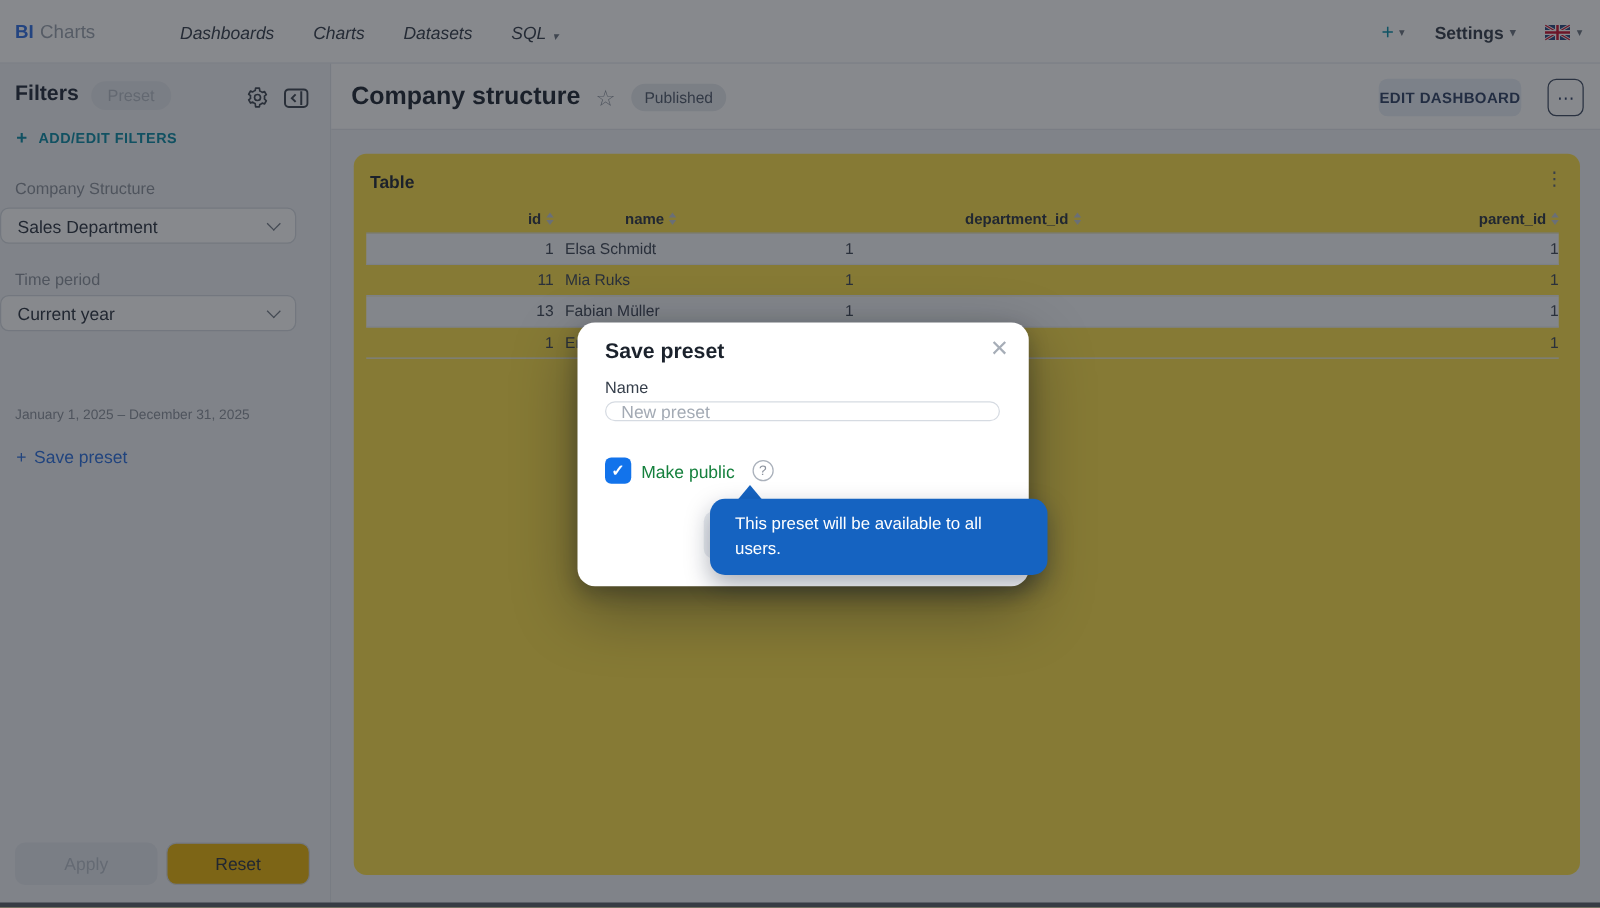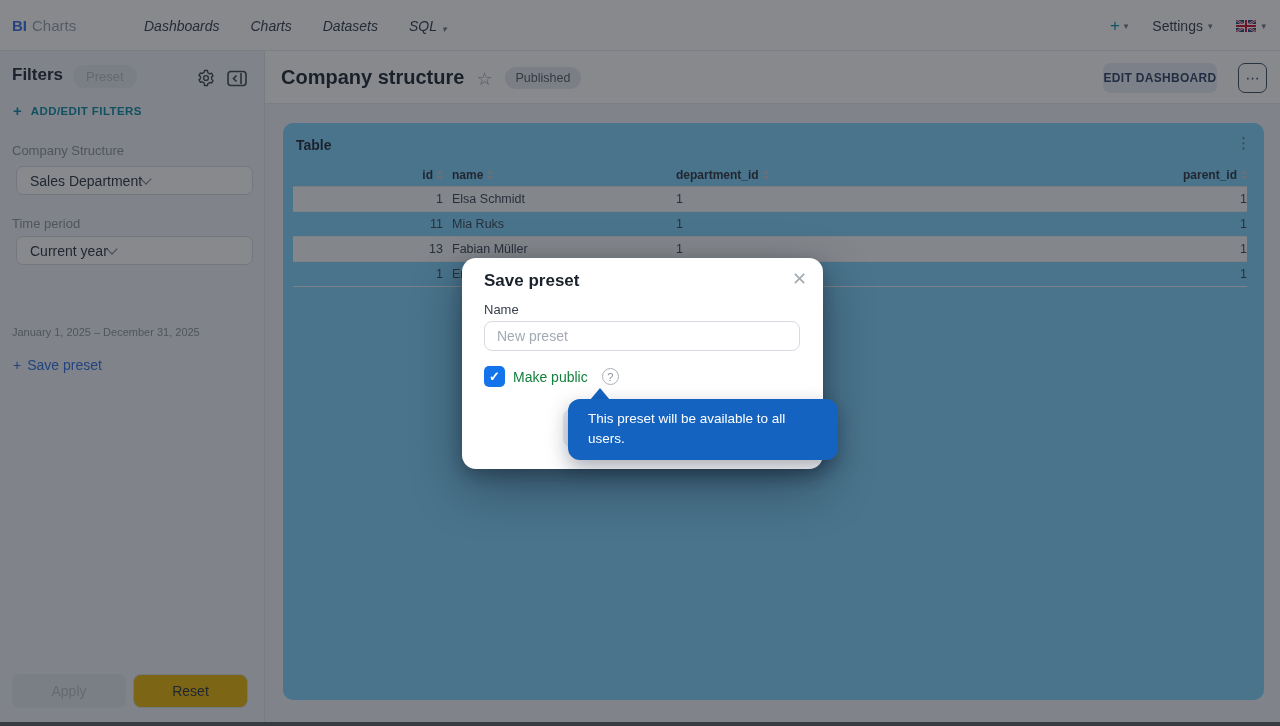--- a/index.html
+++ b/index.html
@@ -12,39 +12,39 @@
   .brand { position:absolute; left:12px; top:0; height:51px; display:flex; align-items:center; gap:5px;
            font-size:15px; cursor:pointer; }
   .brand .bi { color:#2f6fe4; font-weight:700; }
   .brand .builder { color:#9aa2ad; font-weight:500; }
   .nav-items { position:absolute; left:144px; top:0; height:51px; display:flex; align-items:center; gap:31px; }
   .nav-item { font-size:14px; color:#333c49; cursor:pointer; display:flex; align-items:flex-end; gap:5px;font-style:italic; }
   .caret { font-size:9px; color:#6b7480; }
   .nav-right { position:absolute; right:14px; top:0; height:51px; display:flex; align-items:center; gap:24px; }
   .plus-menu { display:flex; align-items:center; gap:4px; cursor:pointer; }
   .plus-glyph { color:#0a91ab; font-size:17px; font-weight:500; }
-  .settings-menu { display:flex; align-items:center; gap:5px; font-size:14px; color:#333c49; cursor:pointer; }
+  .settings-menu { display:flex; align-items:center; gap:5px; font-size:14px; color:#333c49; cursor:pointer;font-weight:bold; }
   .lang-menu { display:flex; align-items:center; gap:5px; cursor:pointer; }
   .flag { width:20px; height:14px; border-radius:2px; overflow:hidden; display:block; }
 
   
   .sidebar { position:absolute; left:0; top:51px; width:265px; height:671px; background:#f1f3f6;
              border-right:1px solid #e0e4ea; }
   .sb-header { position:absolute; left:12px; top:14px; height:28px; display:flex; align-items:flex-start; gap:10px; }
   .sb-title { font-size:17px; font-weight:700; color:#20293a; }
   .preset-badge { background:#e4e8ee; color:#b4bbc5; font-size:13px; padding:4px 13px; border-radius:14px; }
   .sb-icons { position:absolute; top:18px; right:17px; display:flex; gap:12px; align-items:center; }
   .icon-btn { cursor:pointer; display:flex; align-items:center; }
   .addedit { position:absolute; left:13px; top:51px; display:flex; align-items:center; gap:9px;
              color:#0a8aa5; font-size:11.5px; font-weight:700; letter-spacing:.4px; cursor:pointer; }
   .addedit .plus { font-size:15px; font-weight:600; letter-spacing:0; }
   .f-label { position:absolute; left:12px; font-size:13px; color:#8a919c; }
-  .select { position:absolute; left:16px; width:237px; height:29px; background:#fff;
+  .select { position:absolute; left:0; width:237px; height:29px; background:#fff;
             border:1px solid #d5dae1; border-radius:7px; display:flex; align-items:center;
-            justify-content:flex-start; padding:0 13px; cursor:pointer; }
+            justify-content:space-between; padding:0 13px; cursor:pointer; }
   .select .val { font-size:14px; color:#2b3340; }
   .chev { width:8px; height:8px; border-right:1.6px solid #717a86; border-bottom:1.6px solid #717a86;
           transform:rotate(45deg); margin-top:-4px; }
   .date-hint { position:absolute; left:12px; top:275px; font-size:11px; color:#8a919c; }
   .save-preset { position:absolute; left:13px; top:306px; font-size:14px; color:#2a6fe0; cursor:pointer;
                  display:flex; gap:6px; align-items:center; }
   .sb-footer { position:absolute; left:0; bottom:14px; width:265px; height:34px; }
   .btn-apply { position:absolute; left:12px; top:0; width:114px; height:34px; border-radius:8px;
                background:#e4e8ef; color:#b7bec9; font-size:14px; border:none; font-family:inherit; }
   .btn-reset { position:absolute; left:133px; top:0; width:115px; height:34px; border-radius:8px;
@@ -60,27 +60,27 @@
   .pub-badge { background:#e7eaef; color:#4f5a6b; font-size:12.5px; padding:4px 11px; border-radius:13px; }
   .btn-edit { position:absolute; right:63px; top:12px; width:114px; height:30px; border:none; border-radius:7px;
               background:#e8eef6; color:#2d3f63; font-weight:700; font-size:12px; letter-spacing:.3px;
               font-family:inherit; cursor:pointer; }
   .btn-more { position:absolute; right:13px; top:12px; width:29px; height:30px; border-radius:7px;
               background:transparent; border:1px solid #3d4a61; color:#2d3f63; font-size:14px;
               font-family:inherit; cursor:pointer; line-height:1; }
 
   
   .main { position:absolute; left:265px; top:104px; width:1015px; height:618px; background:#f1f3f6; }
-  .card { position:absolute; left:18px; top:19px; width:981px; height:577px; background:#7dd3fc; border-radius:10px; }
+  .card { position:absolute; left:18px; top:19px; width:981px; height:577px; background:#fde047; border-radius:10px; }
   .card-title { position:absolute; left:13px; top:14px; font-size:14px; font-weight:700; color:#1f2733; }
   .card-kebab { position:absolute; right:12px; top:11px; font-size:15px; color:#5b6472; cursor:pointer;
                 letter-spacing:1px; }
   .tgrid { display:grid; grid-template-columns:150px 233px 1fr 200px; align-items:center; }
   .thead { position:absolute; left:10px; top:41px; width:954px; height:23px;
-           border-bottom:1px solid #dee3e9; }
+           border-bottom:1px solid #dee3e9;gap:48px; }
   .th { font-size:12px; font-weight:700; color:#2b3340; display:flex; align-items:center; cursor:pointer; }
   .th.right { justify-content:flex-end; }
   .th .sort { display:inline-flex; flex-direction:column; gap:2px; margin-left:4px; }
   .sort i { display:block; width:0; height:0; border-left:3px solid transparent; border-right:3px solid transparent; }
   .sort .up { border-bottom:4px solid #c3c9d1; }
   .sort .dn { border-top:4px solid #c3c9d1; }
   .tbody { position:absolute; left:10px; top:64px; width:954px; }
   .trow { height:25px; border-bottom:1px solid #e9edf2; }
   .trow.striped { background:#f6f8fb; }
   .tcell { font-size:12.5px; color:#3d4654; white-space:nowrap; overflow:hidden; }
@@ -92,21 +92,21 @@
   .bottomstrip { position:absolute; left:0; top:722px; width:1280px; height:4px; background:#595f68; }
 
   
   .overlay { position:absolute; inset:0; background:rgba(25,29,36,0.52); z-index:10; }
   .modal { position:absolute; left:462px; top:258px; width:361px; height:211px; background:#fff;
            border-radius:14px; z-index:20;
            box-shadow:0 6px 16px rgba(10,15,25,.28), 0 18px 50px rgba(10,15,25,.38); }
   .modal-title { position:absolute; left:22px; top:13px; font-size:17px; font-weight:700; color:#1b222c; }
   .modal-close { position:absolute; right:16px; top:10px; font-size:18px; color:#a6adb7; cursor:pointer; }
   .m-name-label { position:absolute; left:22px; top:44px; font-size:13px; color:#353e4a; }
-  .m-input { position:absolute; left:22px; top:63px; width:316px; height:30px; border:1px solid #d6dbe2;
+  .m-input { position:absolute; left:22px; top:63px; width:316px; height:16px; border:1px solid #d6dbe2;
              border-radius:8px; padding:0 12px; font-size:14px; font-family:inherit; color:#0f766e; }
   .m-input::placeholder { color:#a3aab4; }
   .m-checkrow { position:absolute; left:22px; top:108px; display:flex; align-items:center; gap:8px; }
   .checkbox { width:21px; height:21px; border-radius:5px; background:#1273eb; color:#fff; font-size:13px;
               font-weight:700; display:flex; align-items:center; justify-content:center; cursor:pointer; }
   .m-check-label { font-size:14px; color:#15803d; }
   .help { width:17px; height:17px; border-radius:50%; border:1.5px solid #aab1bb; color:#8a919c;
           font-size:11px; display:flex; align-items:center; justify-content:center; margin-left:6px;
           cursor:pointer; }
   .hidden-btn { position:absolute; left:563px; top:409px; width:92px; height:38px; background:#e9ecf0;

